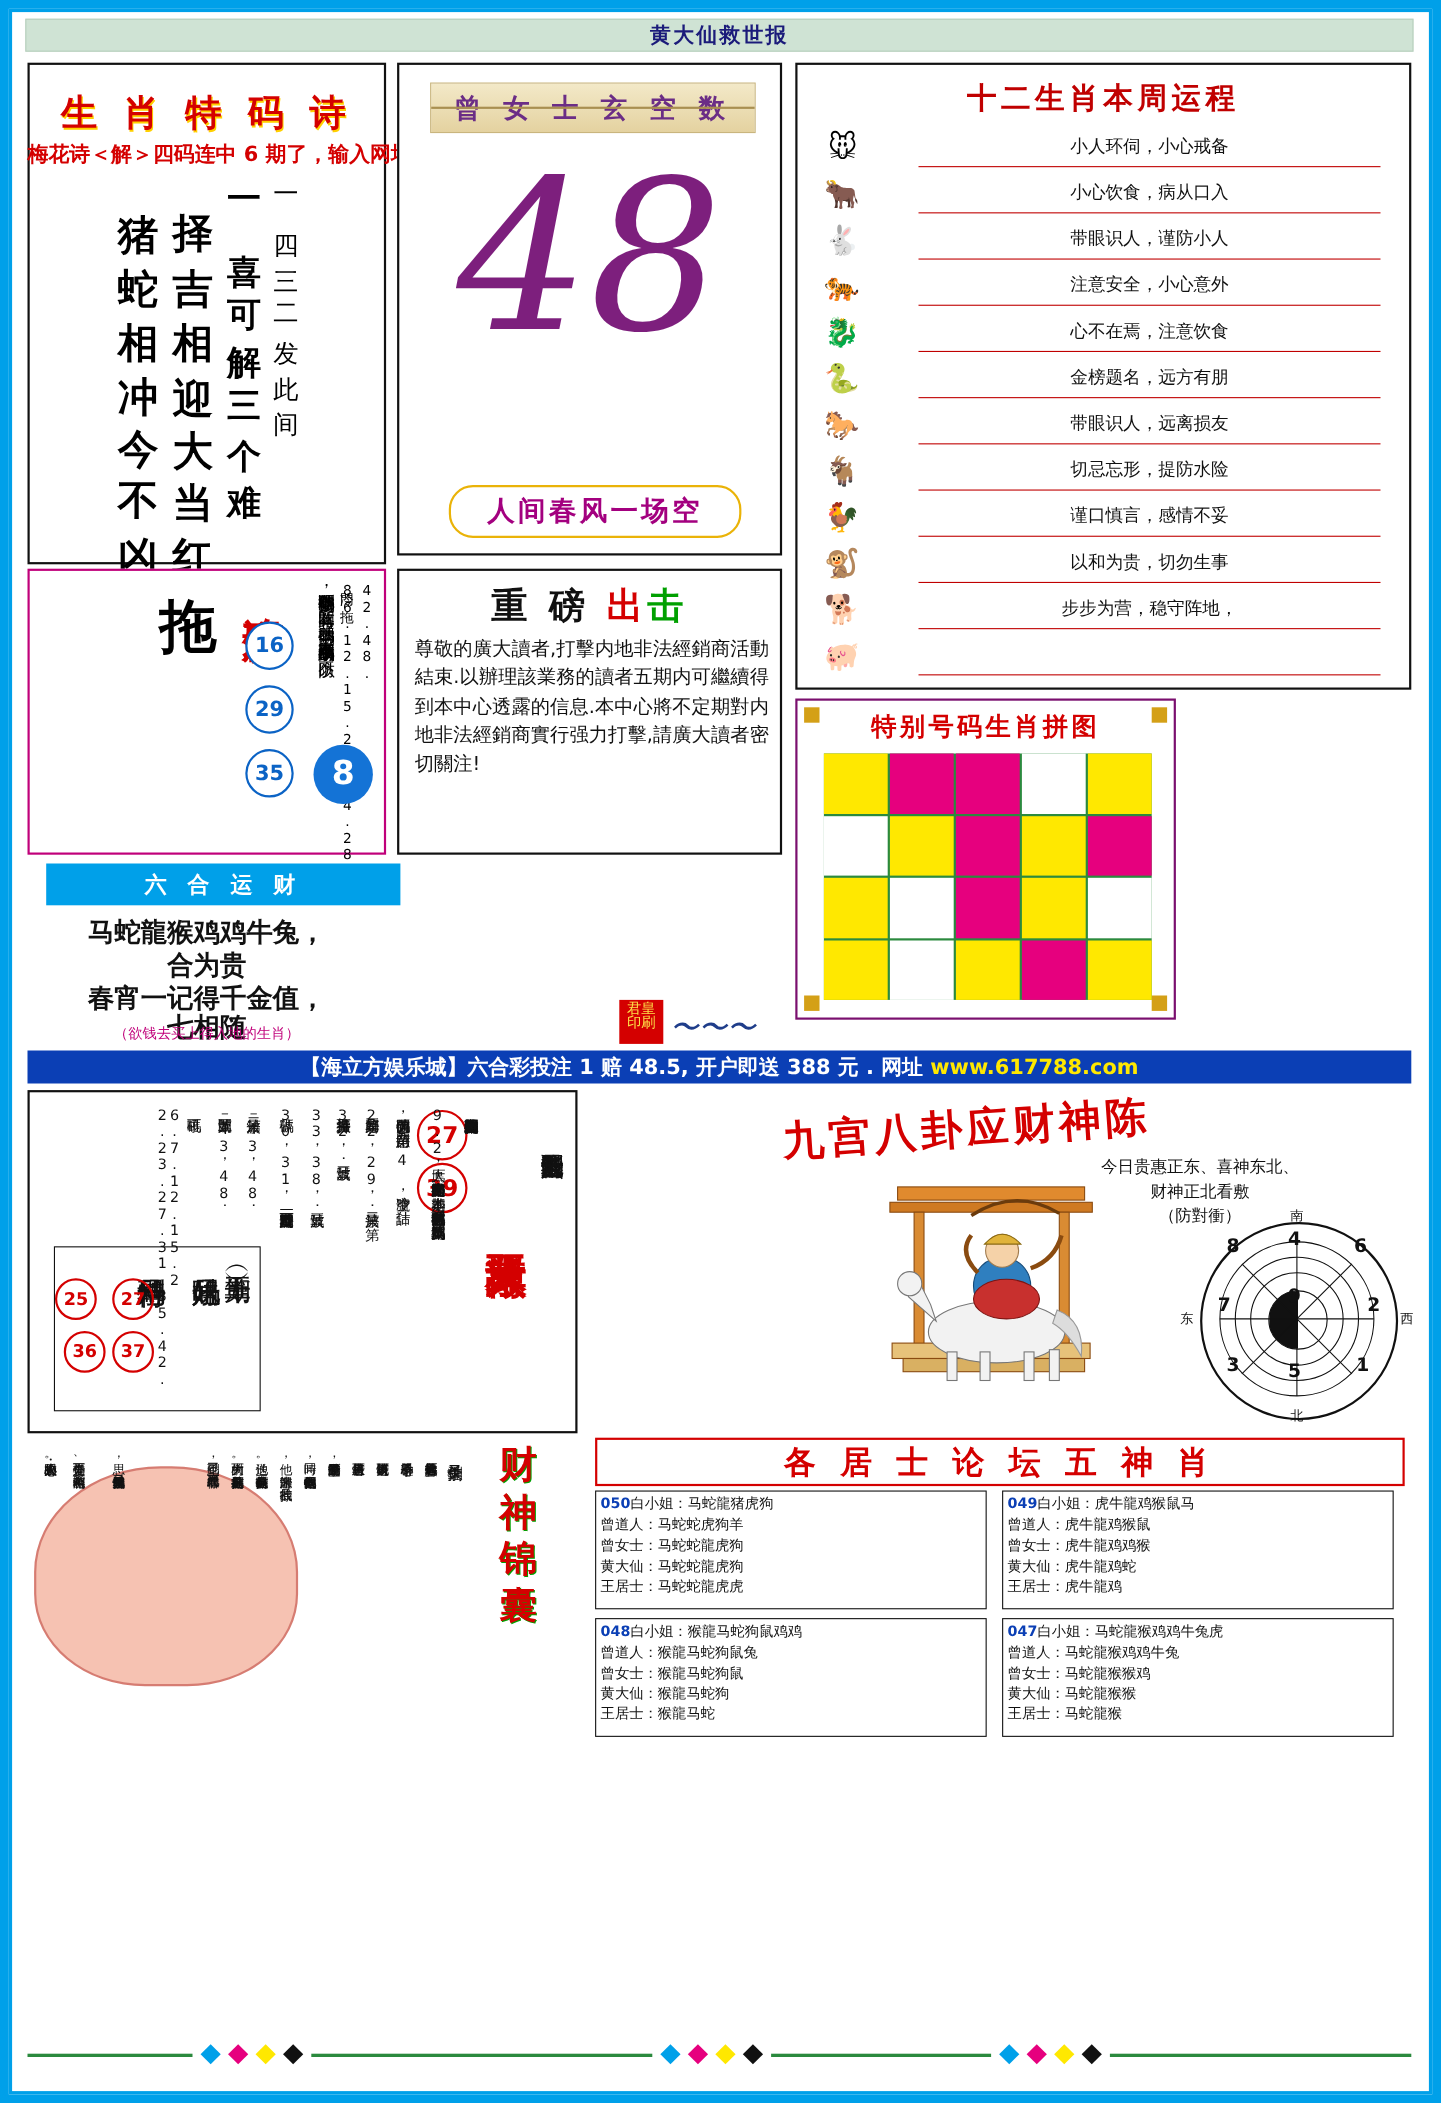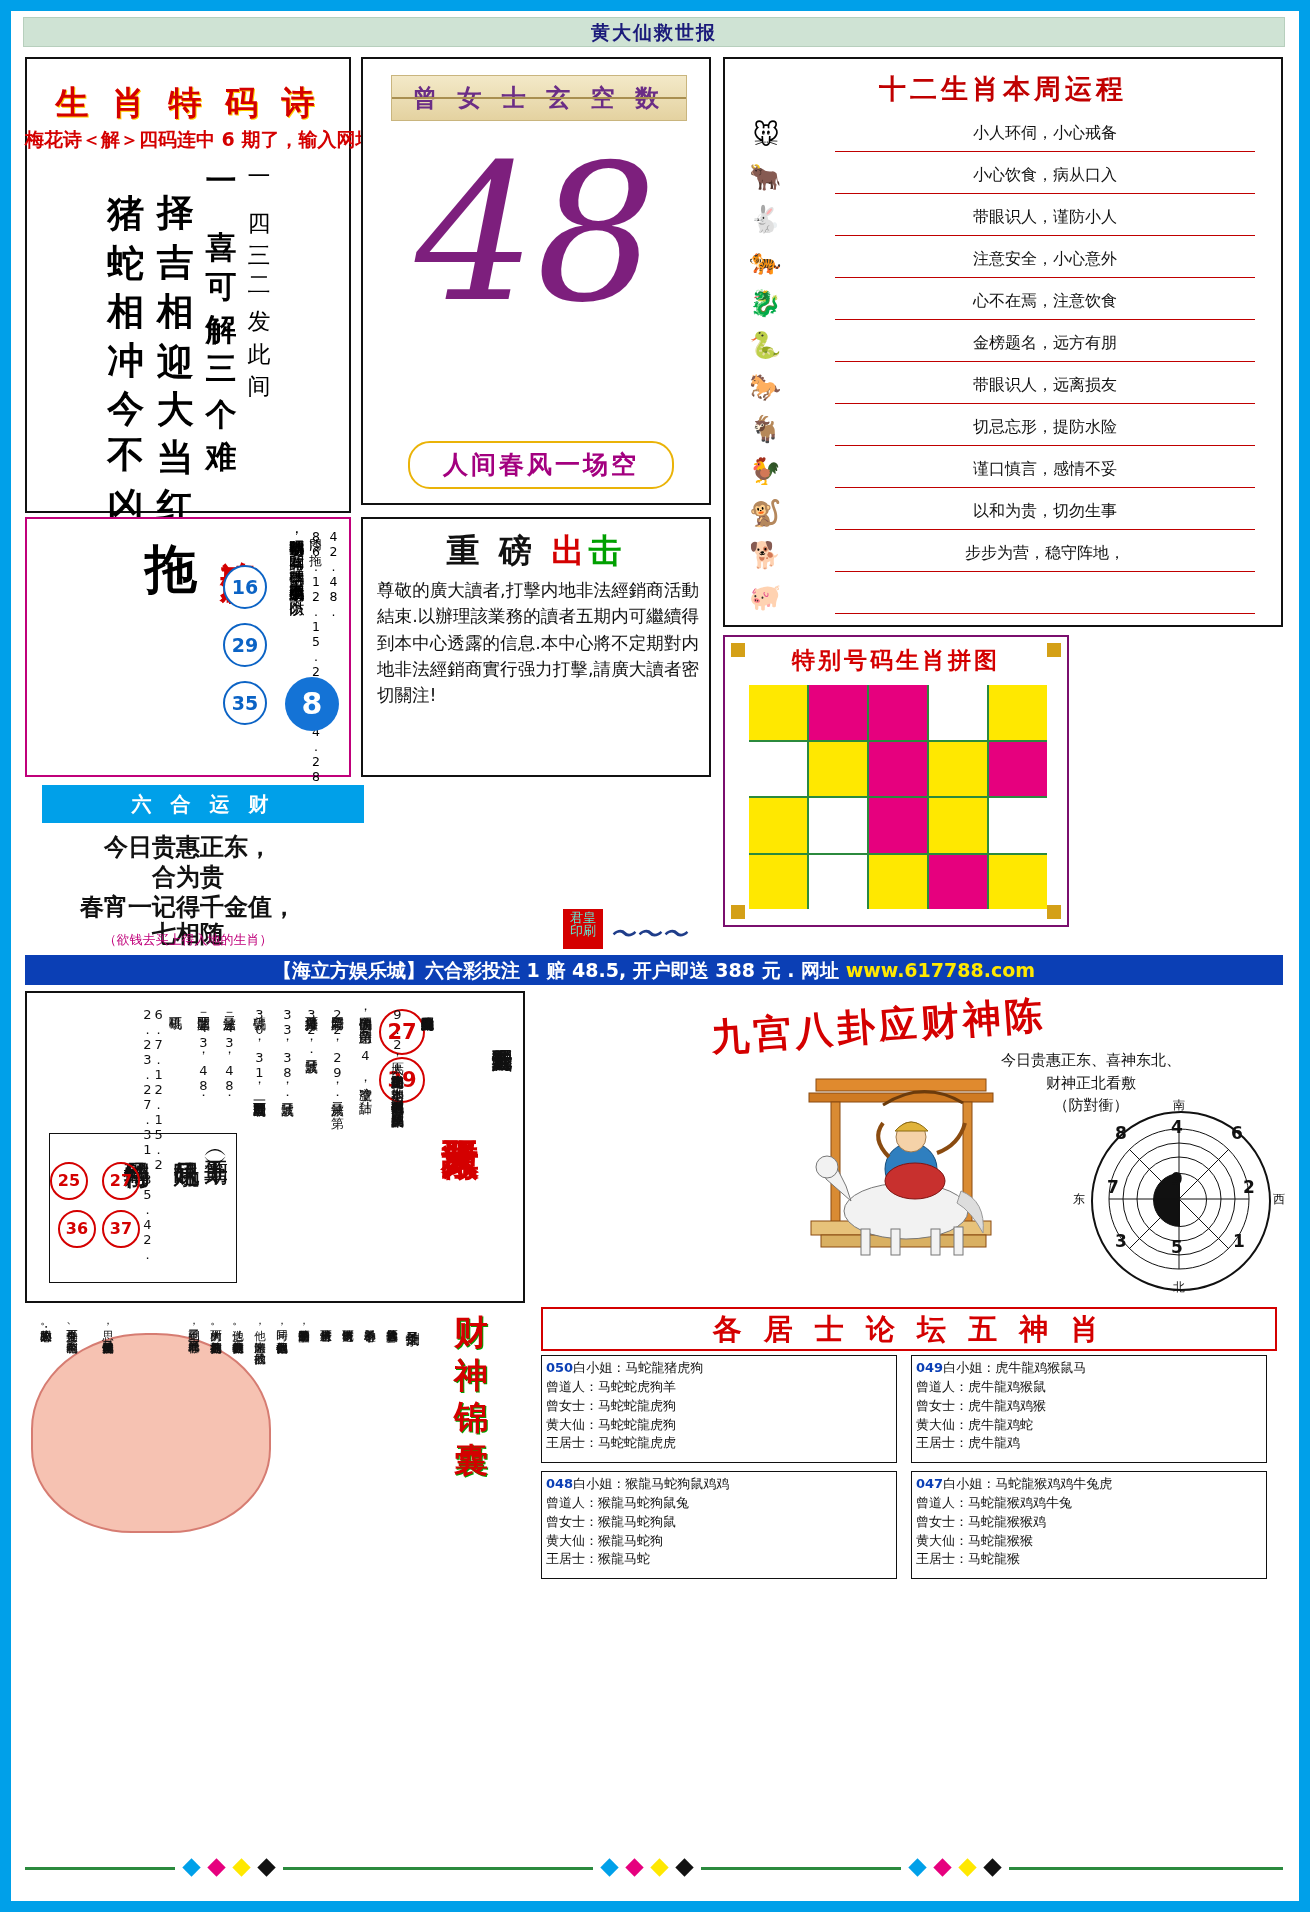--- a/index.html
+++ b/index.html
@@ -95,21 +95,21 @@
 
   
   #puzzle{left:712px;top:624px;width:346px;height:292px;border:2px solid #7a0f6e;background:#fff;}
   #puzzle .t{text-align:center;margin-top:8px;font-size:23px;font-weight:bold;color:#d40000;letter-spacing:3px;}
   #puzzle .grid{position:absolute;left:24px;top:48px;width:298px;height:224px;
      display:grid;grid-template-columns:repeat(5,1fr);grid-template-rows:repeat(4,1fr);gap:2px;background:#2b8a3e;}
   #puzzle .cell{background:#ffffff;position:relative;overflow:hidden;}
   #puzzle .corner{position:absolute;width:14px;height:14px;background:#d4a017;}
 
   
-  #stamp{left:552px;top:898px;width:40px;height:40px;background:#d40000;color:#5eead4;
+  #stamp{left:552px;top:898px;width:40px;height:40px;background:#d40000;color:#fde047;
      font-size:13px;line-height:13px;text-align:center;padding:2px;box-sizing:border-box;}
   #sig{left:598px;top:906px;width:120px;height:30px;color:#1f3d8a;font-size:26px;font-family:"DejaVu Serif",serif;font-style:italic;}
 
   
   #strip{left:14px;top:944px;width:1258px;height:30px;background:#0b3fb5;
      text-align:center;line-height:30px;font-size:19px;font-weight:bold;color:#ffffff;}
   #strip .y{color:#ffe800;}
 
   
   #vblock{left:14px;top:980px;width:500px;height:312px;border:2px solid #111;background:#fff;}
@@ -276,21 +276,21 @@
 
   <div class="box" id="heavy">
     <div class="t">
       <span class="a">重 磅 </span><span class="b">出</span><span class="c">击</span>
     </div>
     <div class="p">尊敬的廣大讀者,打擊内地非法經銷商活動結束.以辦理該業務的讀者五期内可繼續得到本中心透露的信息.本中心將不定期對内地非法經銷商實行强力打擊,請廣大讀者密切關注!</div>
   </div>
 
   <div class="box" id="liuhe">
     <div class="bar">六 合 运 财</div>
-    <div class="l" style="top:46px;">今日贵惠正东，</div>
+    <div class="l" style="top:46px;">马蛇龍猴鸡鸡牛兔，</div>
     <div class="l" style="top:76px;">合为贵</div>
     <div class="l" style="top:133px;">七相随</div>
     <div class="l" style="top:106px;">春宵一记得千金值，</div>
     <div class="note">（欲钱去买上得入地的生肖）</div>
   </div>
 
   <div class="box" id="puzzle">
     <div class="t">特别号码生肖拼图</div>
     <div class="corner" style="left:6px;top:6px;"></div>
     <div class="corner" style="right:6px;top:6px;"></div>

